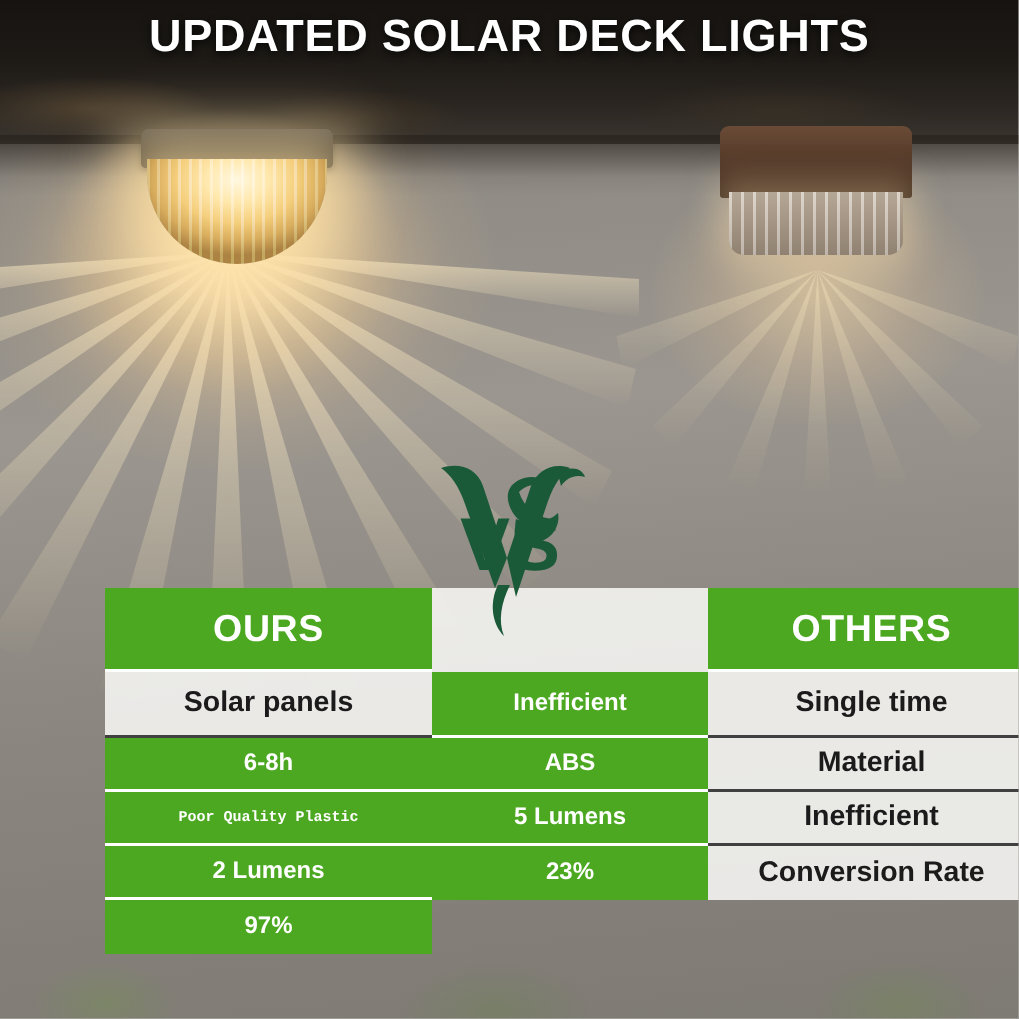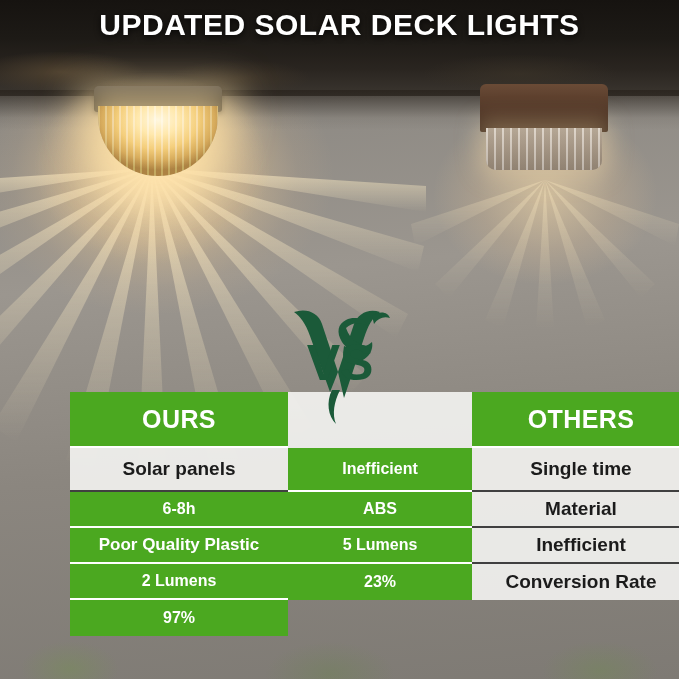--- a/index.html
+++ b/index.html
@@ -131,21 +131,21 @@
     display:flex;align-items:center;justify-content:center;
     text-align:center;
     box-sizing:border-box;
     padding:0 6px;
   }
   .green{background:#4ba820;color:#ffffff;}
   .mid{background:rgba(247,247,245,0.88);color:#1b1b1b;}
   .hdr{font-size:25px;font-weight:bold;letter-spacing:.4px;}
   .lbl{font-size:19px;font-weight:bold;}
   .val{font-size:16px;font-weight:bold;}
-  .val.small{font-size:17px;}
+  .val.small{font-size:10px;font-family:Liberation Mono, monospace;}
   .val.two{font-size:15px;line-height:1.15;}
   .bdr-b-w{border-bottom:2px solid #ffffff;}
   .bdr-b-g{border-bottom:2px solid #404040;text-align:center;}
 </style>
 </head>
 <body>
 
 <div class="stage">
 
   <div class="bg"></div>

